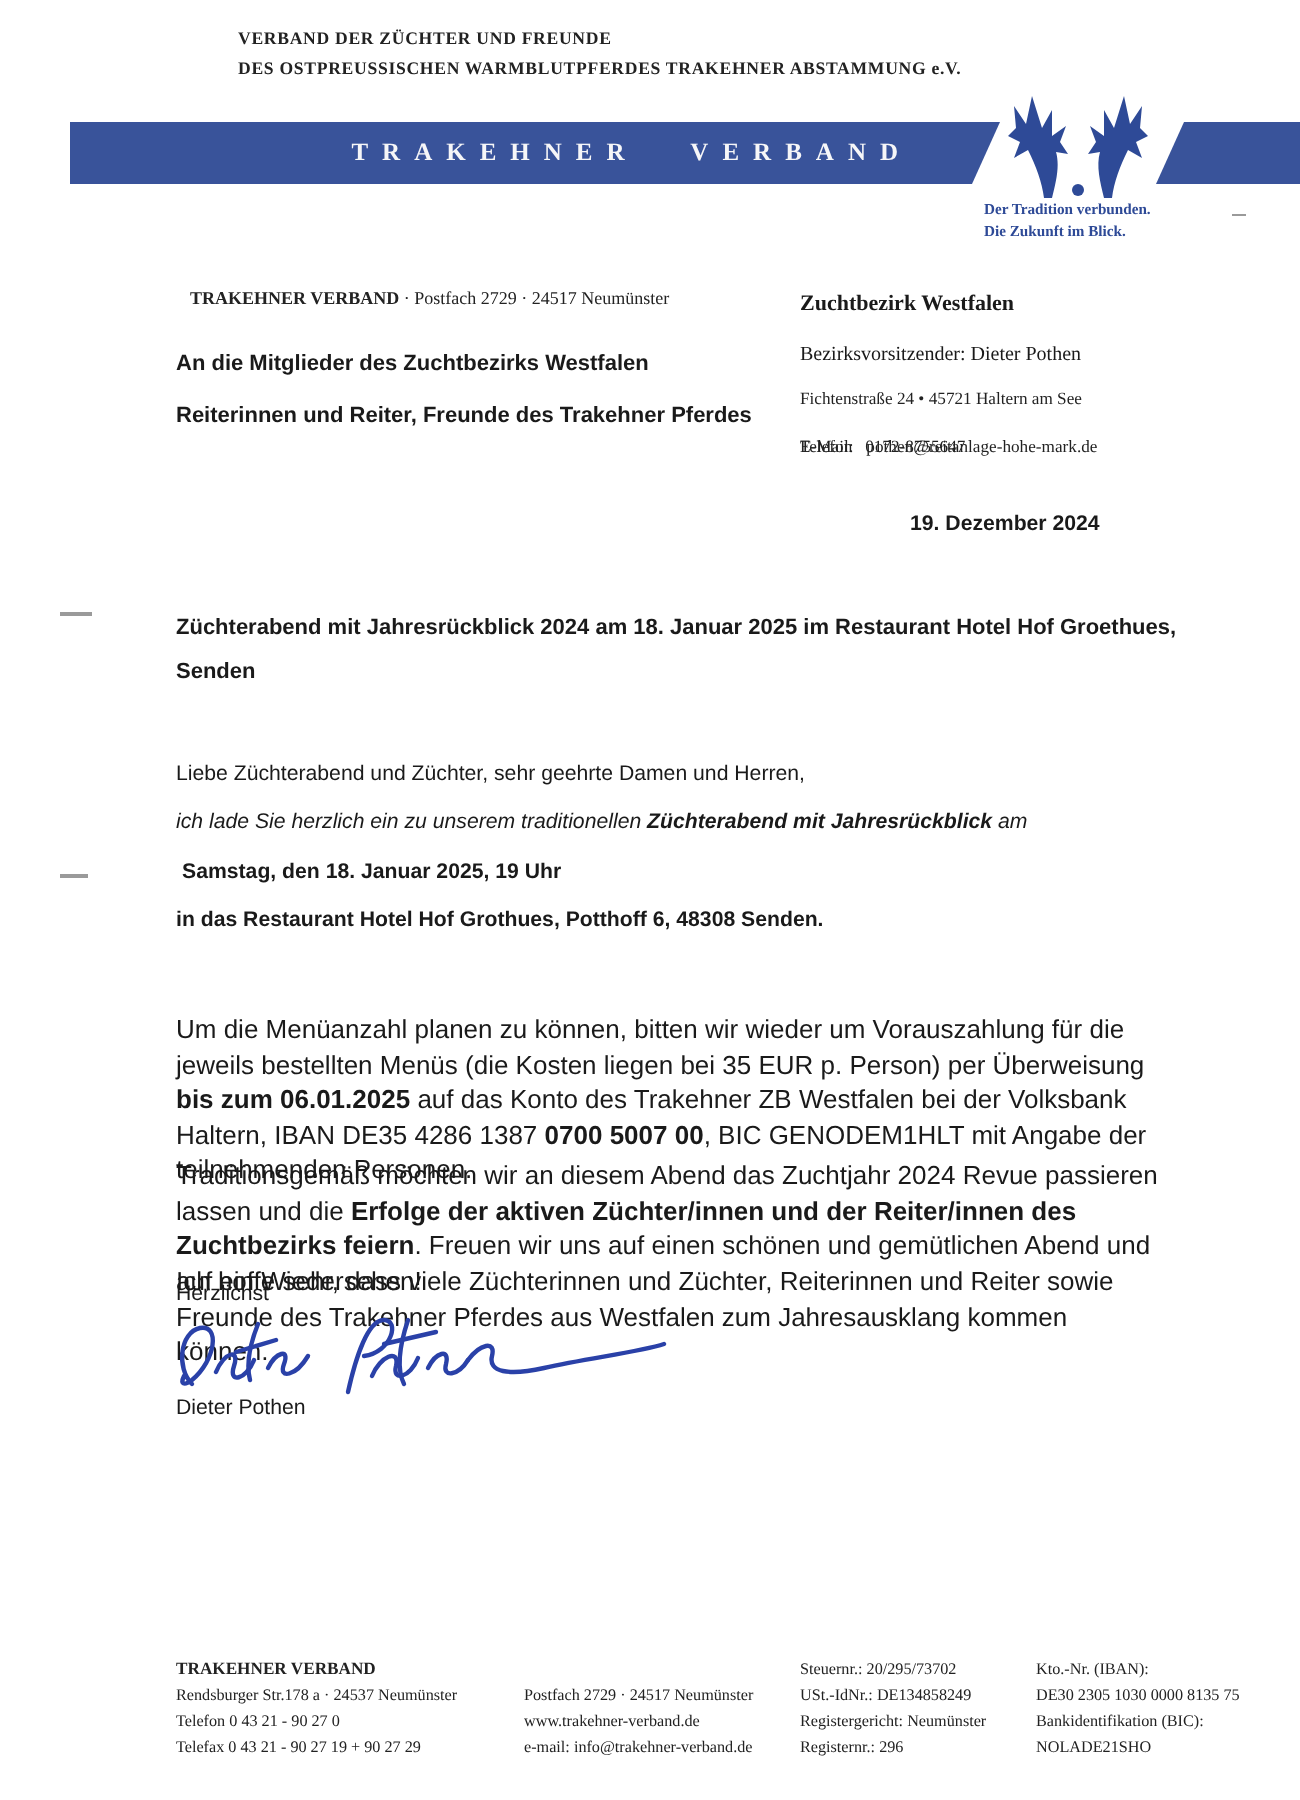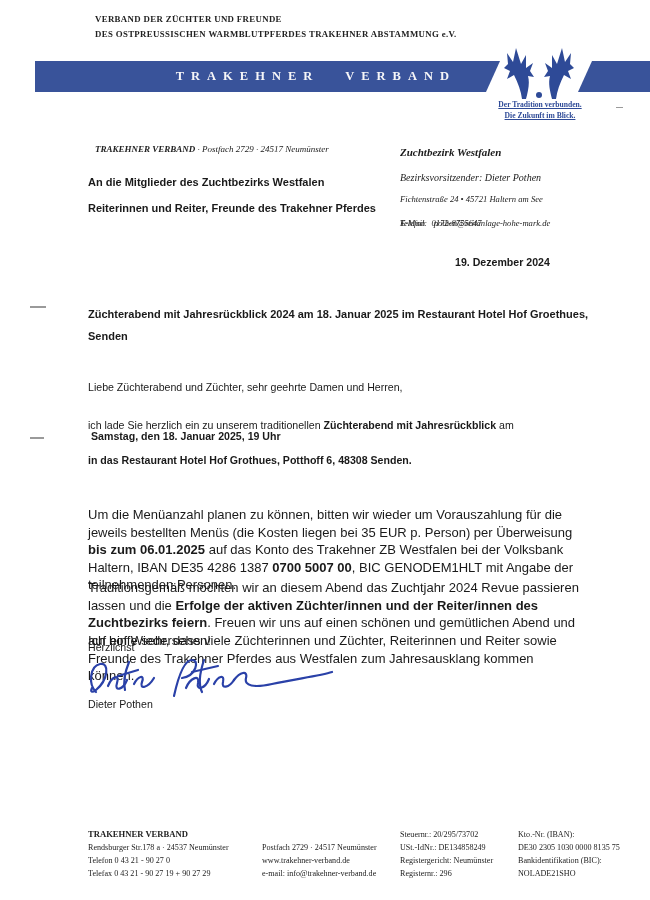--- a/index.html
+++ b/index.html
@@ -2,41 +2,41 @@
 <html><head>
 <meta charset="utf-8">
 <style>
   html,body{margin:0;padding:0;background:#e8e8e8;}
   .page{
     position:relative;width:650px;height:900px;background:#ffffff;
     margin:0 auto;overflow:hidden;
     font-family:"Liberation Sans",sans-serif;color:#1a1a1a;
   }
   .abs{position:absolute;}
-  .serif{font-family:"Liberation Serif","DejaVu Serif",serif;font-style:italic;}
+  .serif{font-family:"Liberation Serif","DejaVu Serif",serif;}
   .b{font-weight:bold;}
   
   .org-line{font-family:"Liberation Serif",serif;font-weight:bold;font-size:8.8px;
-    letter-spacing:0.35px;color:#222;}
+    letter-spacing:0.35px;color:#222;margin-left:24px;}
   .banner-left{
     left:35px;top:61px;width:465px;height:31px;background:#39539a;
     clip-path:polygon(0 0,100% 0,calc(100% - 14px) 100%,0 100%);
     text-align:right;
   }
   .banner-title{
     display:inline-block;margin-right:44px;line-height:31px;color:#f6f6f8;
     font-family:"Liberation Serif",serif;font-weight:600;font-size:12.5px;
     letter-spacing:7px;word-spacing:16px;white-space:nowrap;
   }
   .banner-right{
     left:578px;top:61px;width:72px;height:31px;background:#39539a;
     clip-path:polygon(14px 0,100% 0,100% 100%,0 100%);
   }
-  .tagline{left:492px;width:96px;text-align:center;color:#2e4a97;
-    font-family:"Liberation Serif",serif;font-size:7.6px;font-weight:bold;line-height:10px;text-decoration:underline;}
+  .tagline{left:492px;width:96px;color:#2e4a97;
+    font-family:"Liberation Serif",serif;font-size:7.6px;font-weight:bold;line-height:10px;}
   
   .sender-line{left:95px;top:144px;font-size:9px;color:#222;white-space:nowrap;}
   .recipient{left:88px;font-size:11px;font-weight:bold;white-space:nowrap;}
   .district{left:400px;top:146px;font-size:11px;font-weight:bold;}
   .chairman{left:400px;top:172px;font-size:10px;}
   .contact-line{left:400px;font-size:8.6px;white-space:pre;color:#222;text-align:center;}
   .date{left:415px;top:256px;font-size:10.6px;font-weight:bold;margin-left:40px;}
   .fold-mark{background:#9a9a9a;height:2px;}
   
   .subject{left:88px;font-size:11px;font-weight:bold;white-space:nowrap;}
@@ -90,21 +90,21 @@
   <div class="abs serif contact-line" style="top:206px;margin-top:12px;">Telefon   0172-8755647</div>
   <div class="abs serif contact-line" style="top:218px;">E-Mail:   pothen@reitanlage-hohe-mark.de</div>
 
   <div class="abs date">19. Dezember 2024</div>
 
   <div class="abs subject" style="top:308px;">Züchterabend mit Jahresrückblick 2024 am 18. Januar 2025 im Restaurant Hotel Hof Groethues,</div>
   <div class="abs subject" style="top:330px;">Senden</div>
 
   <div class="abs line" style="top:381px;">Liebe Züchterabend und Züchter, sehr geehrte Damen und Herren,</div>
 
-  <div class="abs line" style="top:419px;">
+  <div class="abs line" style="top:405px;font-style:italic;">
     <span>ich lade Sie herzlich ein zu unserem traditionellen </span><span class="b">Züchterabend mit Jahresrückblick</span><span>  am</span>
   </div>
 
   <div class="abs line b" style="left:91px;top:430px;">Samstag, den 18. Januar 2025, 19 Uhr</div>
   <div class="abs line b" style="top:454px;">in das Restaurant Hotel Hof Grothues, Potthoff 6, 48308 Senden.</div>
 
   <div class="abs para" style="top:478px;">
     <span>Um die Menüanzahl planen zu können, bitten wir wieder um Vorauszahlung für die jeweils bestellten Menüs (die Kosten liegen bei 35 EUR p. Person) per Überweisung </span><span class="b">bis zum 06.01.2025</span><span> auf das Konto des Trakehner ZB Westfalen bei der Volksbank Haltern, IBAN DE35 4286 1387 </span><span class="b">0700 5007 00</span><span>, BIC GENODEM1HLT  mit Angabe der teilnehmenden Personen.</span>
   </div>
 

